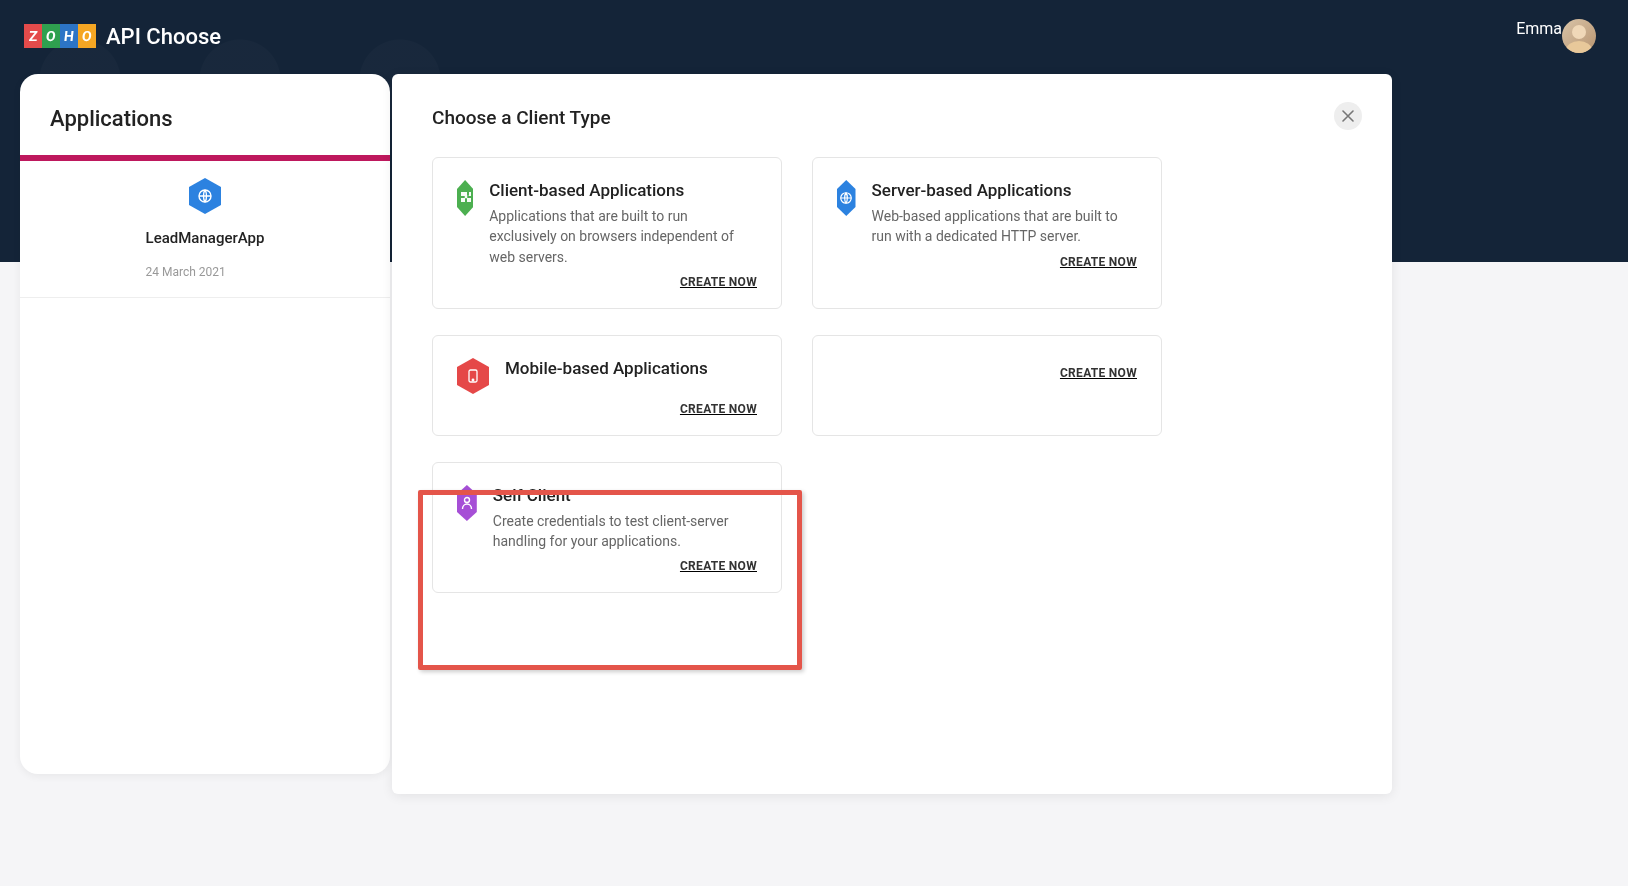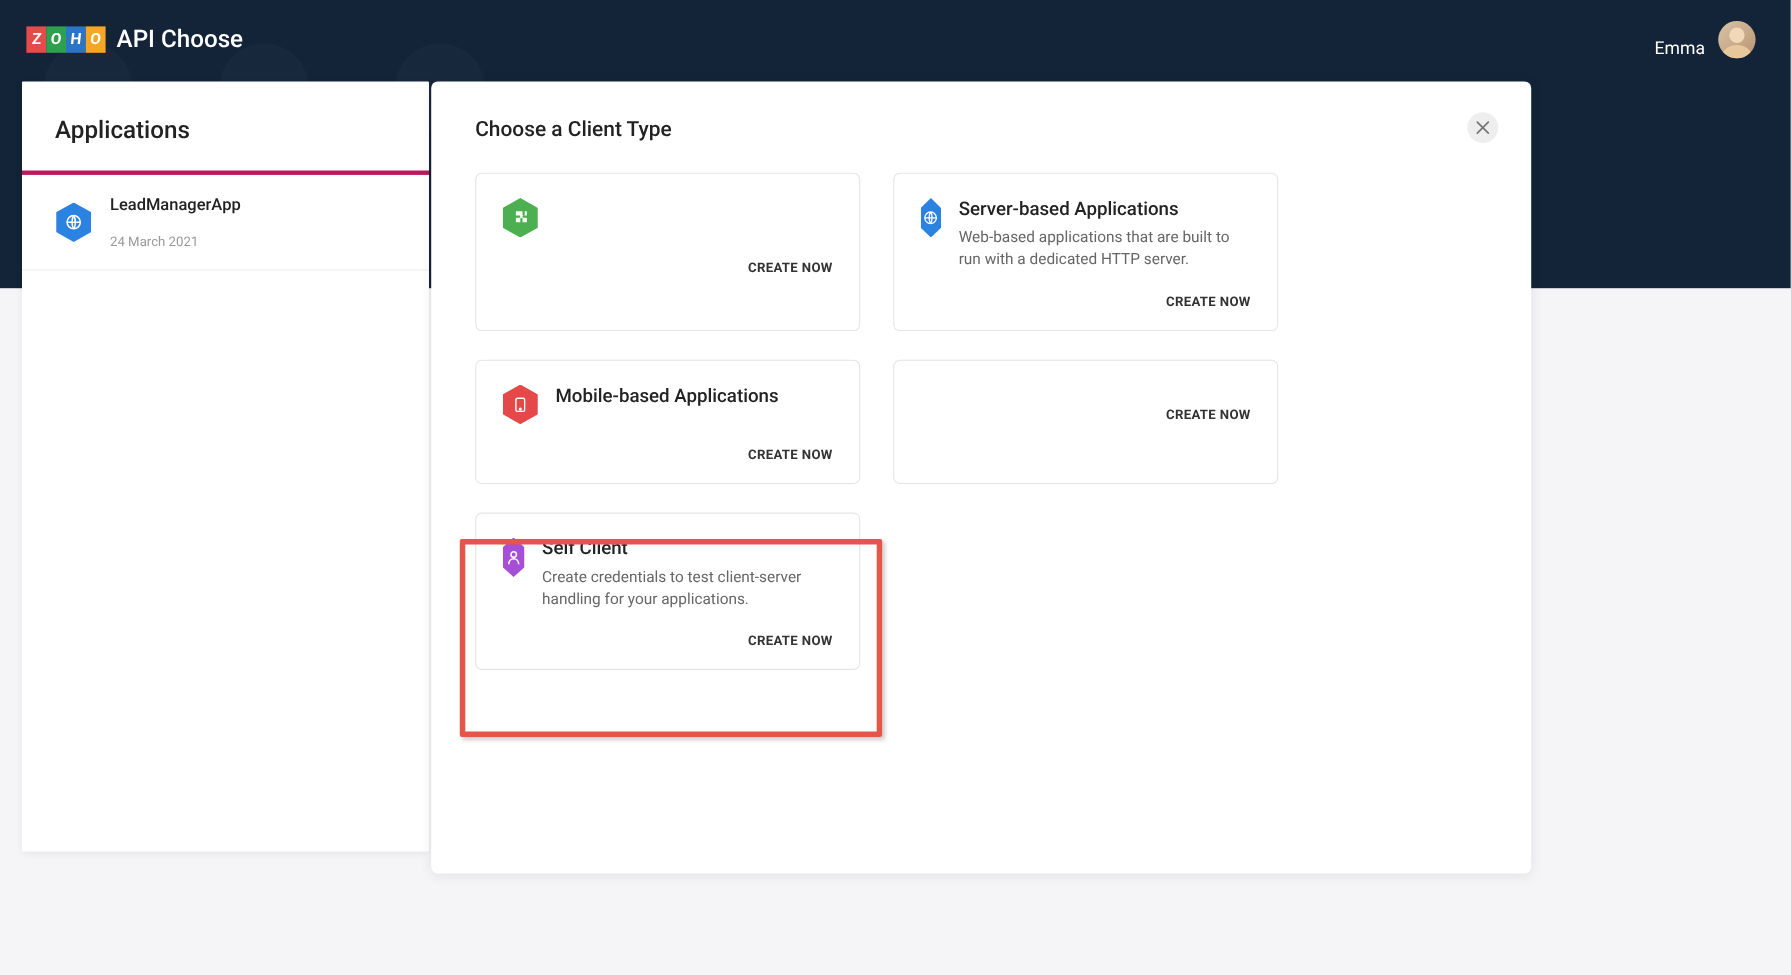--- a/index.html
+++ b/index.html
@@ -15,34 +15,34 @@
     radial-gradient(circle at 400px 80px, rgba(255,255,255,0.02) 40px, transparent 41px);
   position:relative;
 }
 .topbar-inner { display:flex; align-items:center; justify-content:space-between; height:72px; padding:0 32px 0 24px; }
 .logo-wrap { display:flex; align-items:center; gap:10px; }
 .logo-tiles { display:flex; gap:0; }
 .logo-tile { width:18px; height:24px; display:flex; align-items:center; justify-content:center; font-weight:700; font-size:14px; color:#fff; }
 .z1{background:#e44b4b;} .o1{background:#2fa04f;} .h1{background:#2c74c6;} .o2{background:#f5a623;}
 .logo-tile span { transform:skewX(-6deg); display:block; }
 .console-title { color:#fff; font-size:22px; font-weight:500; }
-.user-wrap { display:flex; align-items:flex-end; gap:12px; }
+.user-wrap { display:flex; align-items:flex-start; }
 .user-name { color:#fff; font-size:16px; }
 .avatar { width:34px; height:34px; border-radius:50%; background:linear-gradient(135deg,#d9c4a8,#b89470); position:relative; overflow:hidden; }
 .avatar::before { content:""; position:absolute; width:14px; height:14px; background:#f0d8b8; border-radius:50%; top:6px; left:10px; }
 .avatar::after { content:""; position:absolute; width:26px; height:18px; background:#e8c89a; border-radius:50% 50% 0 0; bottom:-6px; left:4px; }
 
 
 .left-panel {
   position:absolute; top:74px; left:20px; width:370px; height:700px;
-  background:#fff; border-radius:1px; padding:32px 0 0 0;
+  background:#fff; border-radius:18px; padding:32px 0 0 0;
   box-shadow:0 2px 8px rgba(0,0,0,0.06);
 }
 .left-title { font-size:22px; font-weight:500; color:#222; padding:0 30px 24px 30px; }
-.app-row { display:flex; align-items:center; gap:16px; padding:18px 30px; border-top:4px solid #be185d; border-bottom:1px solid #eee; cursor:pointer; }
+.app-row { display:flex; align-items:center; gap:16px; padding:18px 30px; border-top:6px solid #be185d; border-bottom:1px solid #eee; cursor:pointer;flex-direction:column; }
 .app-icon { width:34px; height:34px; display:flex; align-items:center; justify-content:center; }
 .hex { width:32px; height:36px; position:relative; }
 .hex::before { content:""; position:absolute; inset:0; clip-path:polygon(50% 0,100% 25%,100% 75%,50% 100%,0 75%,0 25%); }
 .hex.blue::before { background:#2c82e0; }
 .hex.green::before { background:#4caf50; }
 .hex.red::before { background:#e54848; }
 .hex.orange::before { background:#f09421; }
 .hex.purple::before { background:#a64fd6; }
 .hex svg { position:absolute; top:50%; left:50%; transform:translate(-50%,-50%); }
 .app-meta-name { font-size:15px; font-weight:500; color:#222; }
@@ -56,21 +56,21 @@
 }
 .modal-title { font-size:19px; font-weight:500; color:#222; margin-bottom:28px; }
 .close-btn { position:absolute; top:28px; right:30px; width:28px; height:28px; border-radius:50%; background:#eee; display:flex; align-items:center; justify-content:center; cursor:pointer; }
 .close-btn svg { width:12px; height:12px; }
 
 .cards-grid { display:grid; grid-template-columns:350px 350px; gap:26px 30px; }
 .card { border:1px solid #e5e5e5; border-radius:6px; padding:22px 24px 18px 24px; position:relative; background:#fff; }
 .card-head { display:flex; gap:16px; align-items:flex-start; }
 .card-title { font-size:17px; font-weight:500; color:#222; margin-bottom:6px; }
 .card-desc { font-size:14px; color:#666; line-height:1.45; }
-.card-action { text-align:right; margin-top:16px; }
+.card-action { text-align:right; margin-top:4px;text-decoration:underline; }
 .create-link { font-size:12px; font-weight:700; letter-spacing:0.3px; color:#333; cursor:pointer; }
 
 .highlight-box { position:absolute; border:5px solid #e4554a; border-radius:2px; top:490px; left:418px; width:384px; height:180px; pointer-events:none; box-shadow:2px 2px 4px rgba(0,0,0,0.2); }
 
 </style>
 </head>
 <body>
 
 <div class="topbar">
   <div class="topbar-inner">
@@ -126,20 +126,24 @@
 
   <div class="cards-grid">
 
     <div class="card">
       <div class="card-head">
         <div class="hex green">
           <svg width="14" height="14" viewBox="0 0 14 14" fill="#fff">
               <path d="M5 1h4v3a1 1 0 0 0 2 0V1h2v4h-3a1 1 0 0 0 0 2h3v4h-4v-3a1 1 0 0 0-2 0v3H3V7h3a1 1 0 0 0 0-2H3V1h2z" opacity="0.95"></path>
             </svg>
         </div>
+        <div>
+          <div class="card-title">Client-based Applications</div>
+          <div class="card-desc">Applications that are built to run exclusively on browsers independent of web servers.</div>
+        </div>
       </div>
       <div class="card-action"><span class="create-link">CREATE NOW</span></div>
     </div>
 
     <div class="card">
       <div class="card-head">
         <div class="hex blue">
           <svg width="14" height="14" viewBox="0 0 16 16" fill="none" stroke="#fff" stroke-width="1.4">
               <circle cx="8" cy="8" r="6"></circle>
               <path d="M2 8h12M8 2c2 2.5 2 9.5 0 12M8 2c-2 2.5-2 9.5 0 12"></path>

